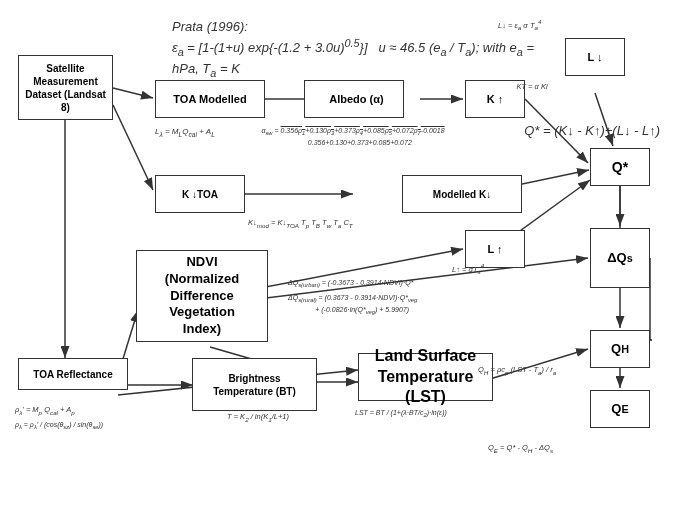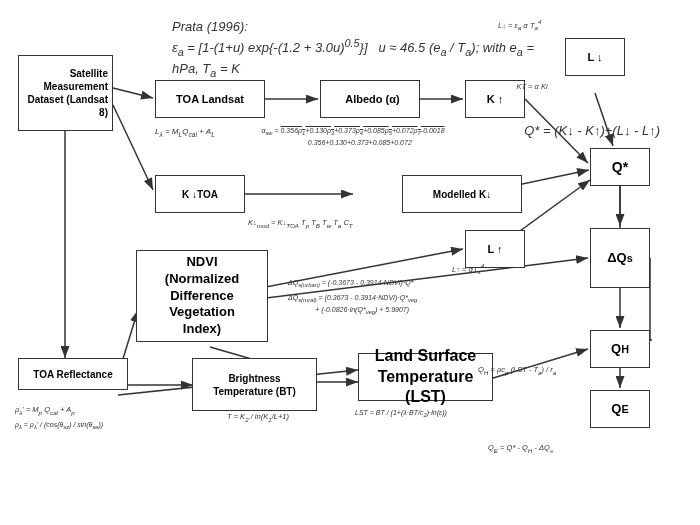--- a/index.html
+++ b/index.html
@@ -97,29 +97,29 @@
 
     <line x1="490" y1="379" x2="588" y2="349" stroke="#333" stroke-width="1.5" marker-end="url(#arrowhead)"></line>
 
     <line x1="250" y1="290" x2="463" y2="249" stroke="#333" stroke-width="1.5" marker-end="url(#arrowhead)"></line>
 
     <line x1="620" y1="368" x2="620" y2="388" stroke="#333" stroke-width="1.5" marker-end="url(#arrowhead)"></line>
 
     <line x1="118" y1="395" x2="358" y2="370" stroke="#333" stroke-width="1.5" marker-end="url(#arrowhead)"></line>
   </svg>
 
-  <div class="box" style="left:18px;top:55px;width:95px;height:76px;font-size:10px;text-align:right;">
+  <div class="box" style="left:18px;top:55px;width:95px;height:65px;font-size:10px;">
     Satellite<br>Measurement<br>Dataset (Landsat 8)
   </div>
 
   <div class="box" style="left:155px;top:80px;width:110px;height:38px;">
-    <span>TOA Landsat</span>
-  </div>
-
-  <div class="box" style="left:320px;top:80px;width:100px;height:38px;padding-left:9px;">
+    <span>TOA Modelled</span>
+  </div>
+
+  <div class="box" style="left:304px;top:80px;width:100px;height:38px;padding-left:9px;">
     Albedo (α)
   </div>
 
   <div class="box" style="left:465px;top:80px;width:60px;height:38px;">
     K ↑
   </div>
 
   <div class="box" style="left:565px;top:38px;width:60px;height:38px;">
     L ↓
   </div>

